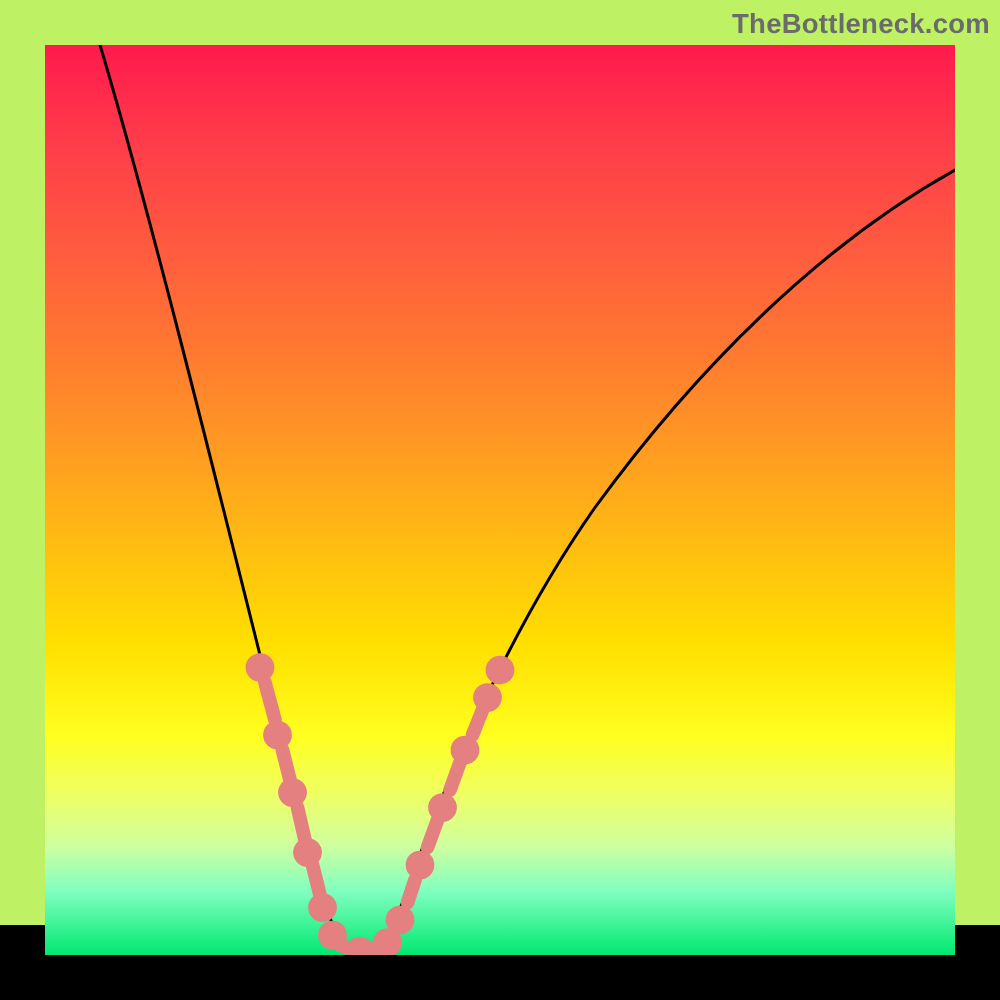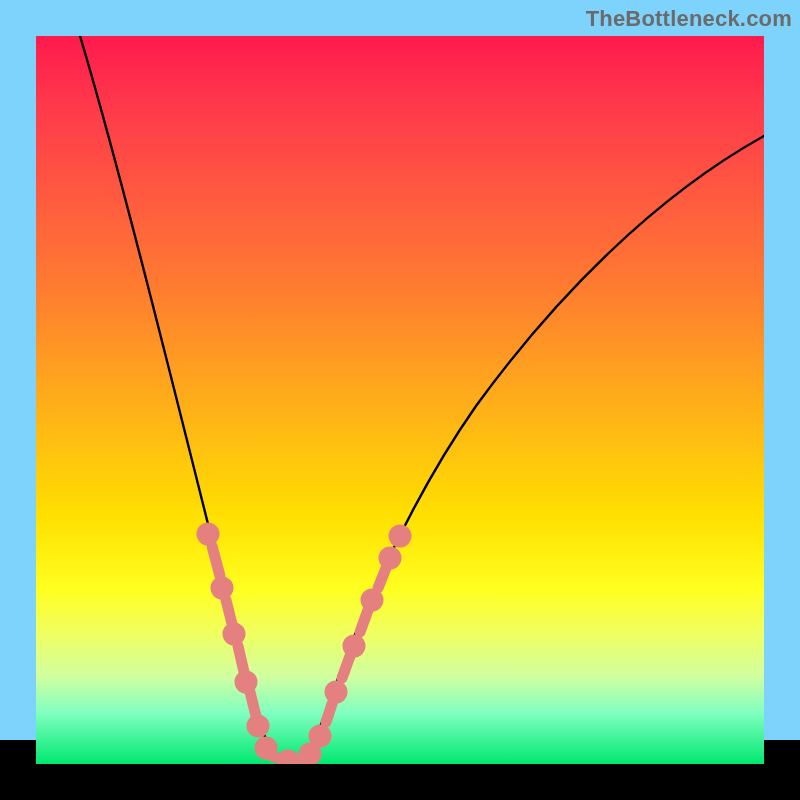--- a/index.html
+++ b/index.html
@@ -1,21 +1,21 @@
 <!DOCTYPE html>
 <html><head>
 <meta charset="utf-8">
 <style>
   * { margin: 0; padding: 0; box-sizing: border-box; }
   html, body { width: 800px; height: 800px; background: #000; overflow: hidden; }
   .stage {
     position: relative;
     width: 800px;
     height: 740px;
-    background: #7dd3fc;
+    background: #bef264;
   }
   .plot-area {
     position: absolute;
     left: 36px;
     top: 36px;
     width: 728px;
     height: 728px;
     background: linear-gradient(
       to bottom,
       #ff1a4d 0%,

